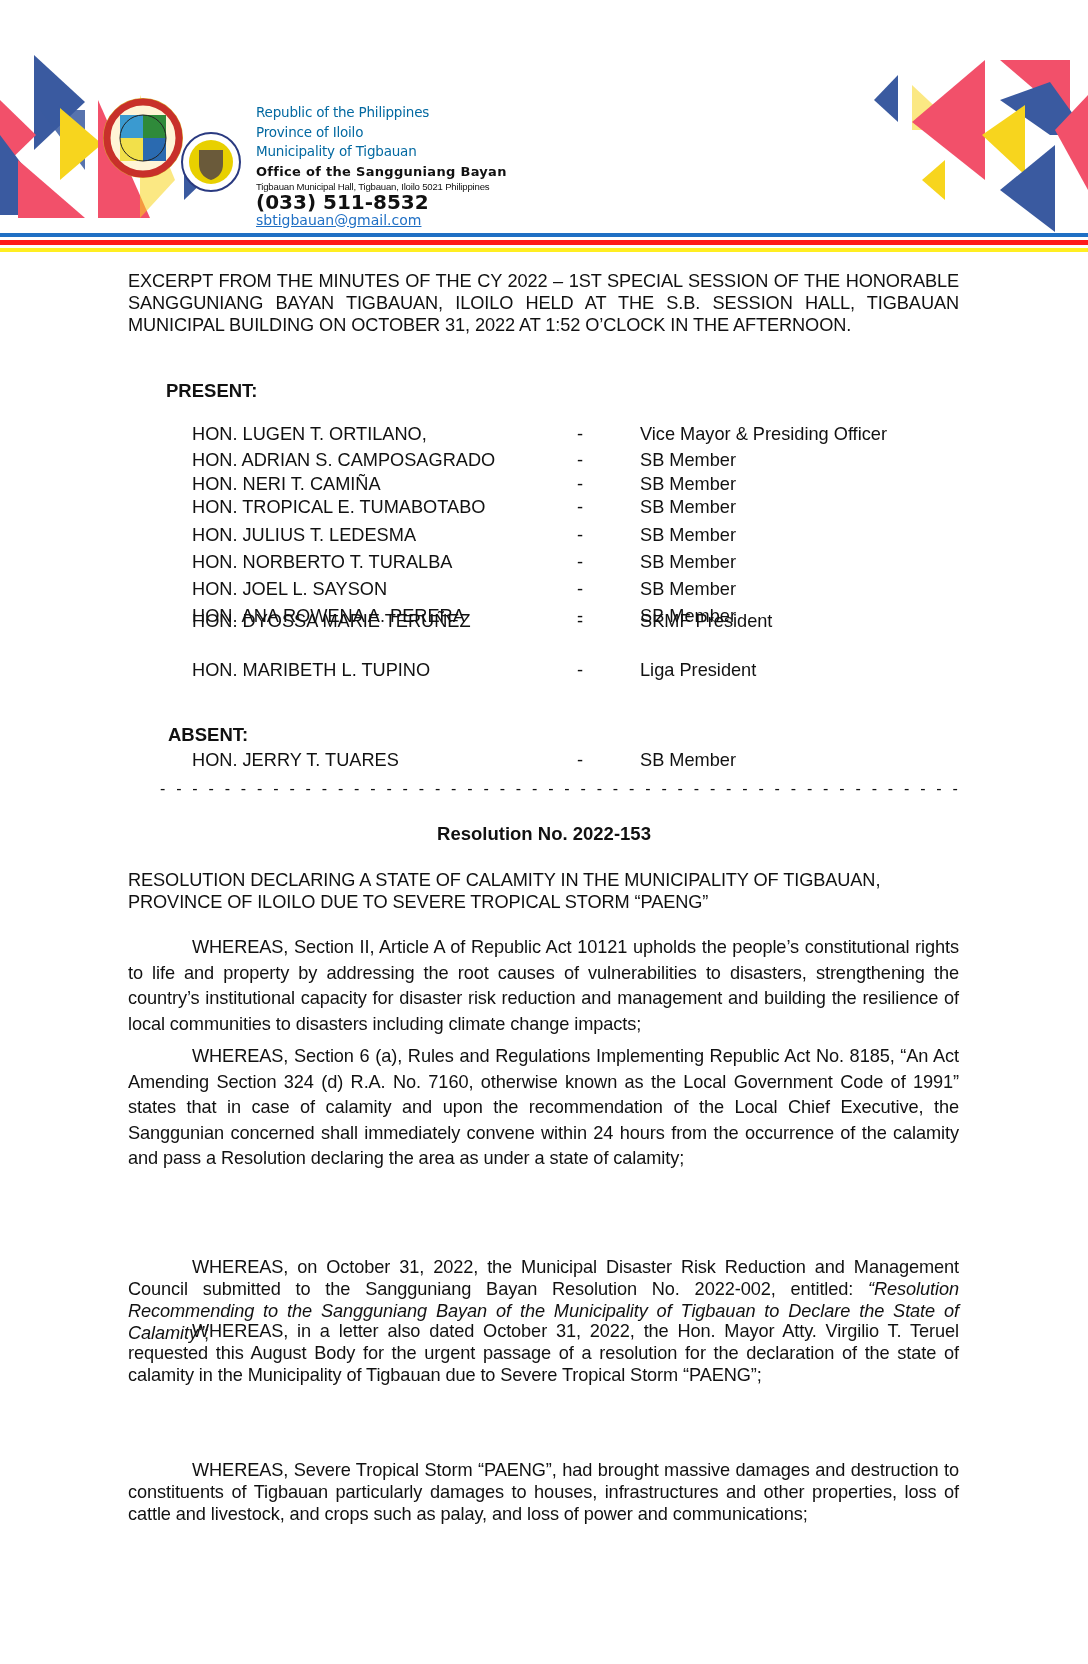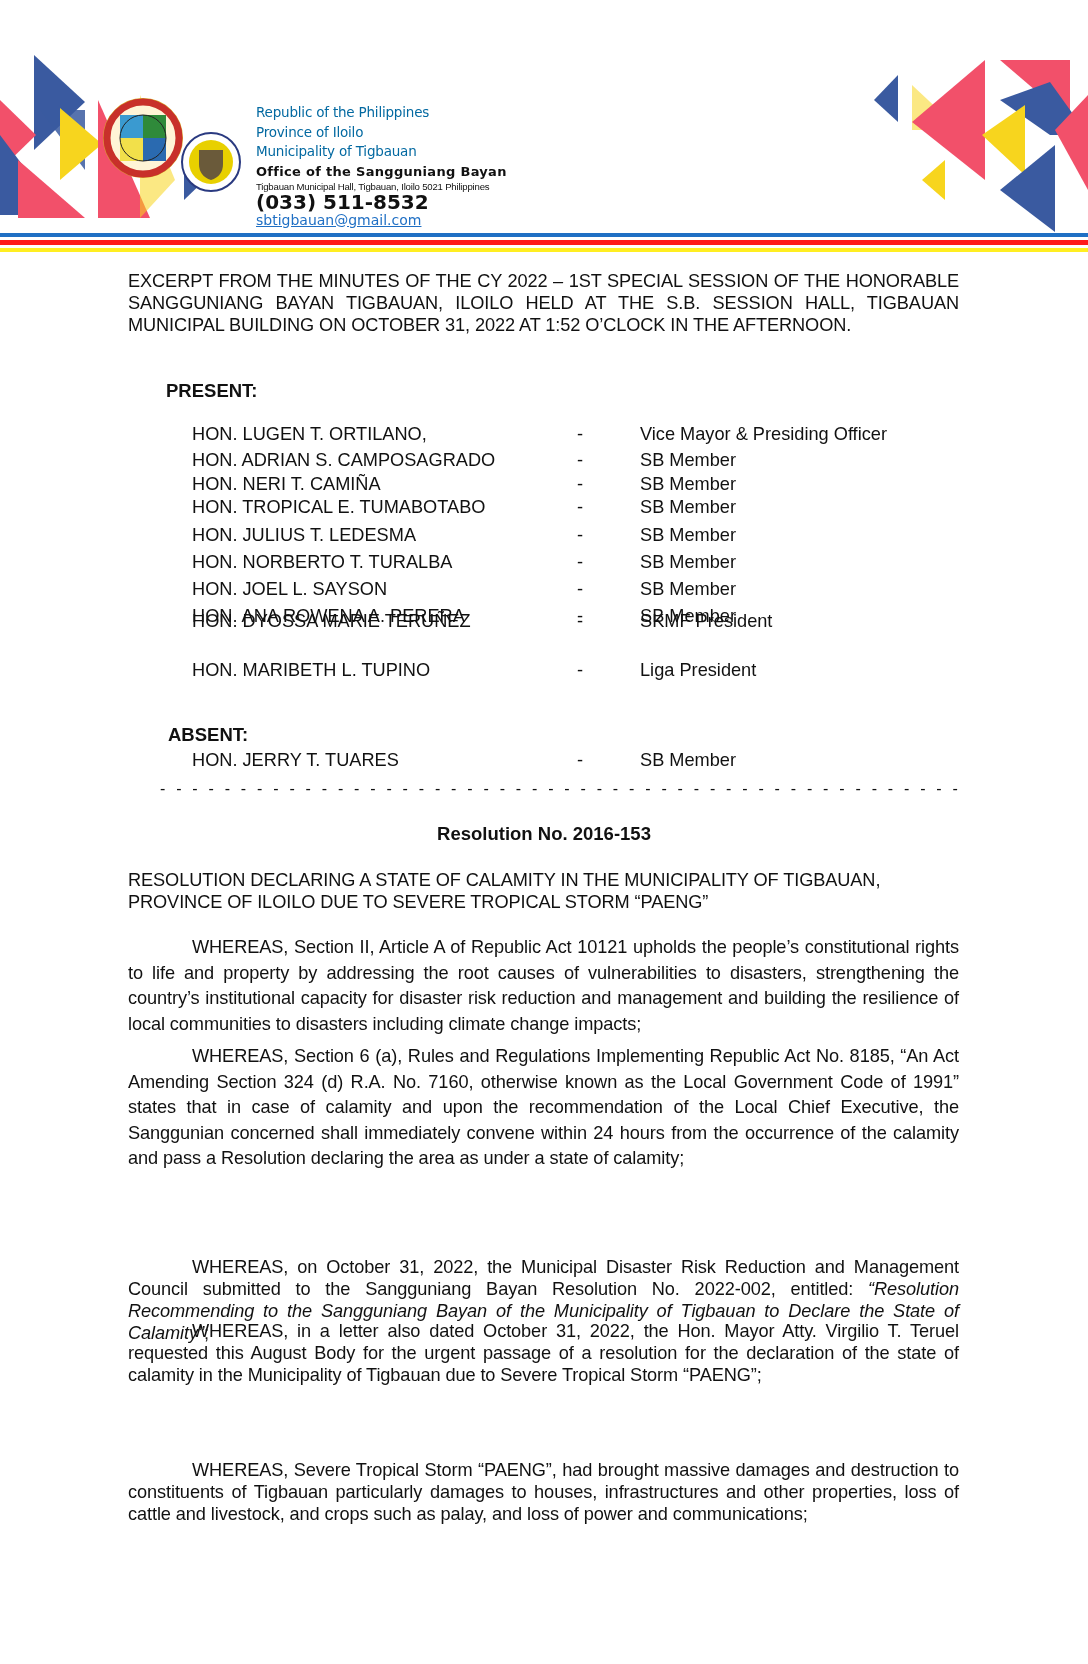--- a/index.html
+++ b/index.html
@@ -148,20 +148,20 @@
 
 <div class="section-label" style="left:168px; top:724px;">ABSENT:</div>
 <div class="member-row" style="top:750px;">
   <span class="name">HON. JERRY T. TUARES</span>
   <span class="dash">-</span>
   <span class="role">SB Member</span>
 </div>
 
 <div class="dashes">- - - - - - - - - - - - - - - - - - - - - - - - - - - - - - - - - - - - - - - - - - - - - - - - - - - - - - - - - - - - - - - - - -</div>
 
-<div class="res-no">Resolution No. 2016-153</div>
+<div class="res-no">Resolution No. 2022-153</div>
 <div class="body-text res-title">RESOLUTION DECLARING A STATE OF CALAMITY IN THE MUNICIPALITY OF TIGBAUAN, PROVINCE OF ILOILO DUE TO SEVERE TROPICAL STORM “PAENG”</div>
 
 <div class="body-text para p1">WHEREAS, Section II, Article A of Republic Act 10121 upholds the people’s constitutional rights to life and property by addressing the root causes of vulnerabilities to disasters, strengthening the country’s institutional capacity for disaster risk reduction and management and building the resilience of local communities to disasters including climate change impacts;</div>
 <div class="body-text para p2">WHEREAS, Section 6 (a), Rules and Regulations Implementing Republic Act No. 8185, “An Act Amending Section 324 (d) R.A. No. 7160, otherwise known as the Local Government Code of 1991” states that in case of calamity and upon the recommendation of the Local Chief Executive, the Sanggunian concerned shall immediately convene within 24 hours from the occurrence of the calamity and pass a Resolution declaring the area as under a state of calamity;</div>
 <div class="body-text para p3"><span>WHEREAS, on October 31, 2022, the Municipal Disaster Risk Reduction and Management Council submitted to the Sangguniang Bayan Resolution No. 2022-002, entitled: </span><span class="ital">“Resolution Recommending to the Sangguniang Bayan of the Municipality of Tigbauan to Declare the State of Calamity”</span><span>;</span></div>
 <div class="body-text para p4">WHEREAS, in a letter also dated October 31, 2022, the Hon. Mayor Atty. Virgilio T. Teruel requested this August Body for the urgent passage of a resolution for the declaration of the state of calamity in the Municipality of Tigbauan due to Severe Tropical Storm “PAENG”;</div>
 <div class="body-text para p5">WHEREAS, Severe Tropical Storm “PAENG”, had brought massive damages and destruction to constituents of Tigbauan particularly damages to houses, infrastructures and other properties, loss of cattle and livestock, and crops such as palay, and loss of power and communications;</div>
 
 </body></html>

